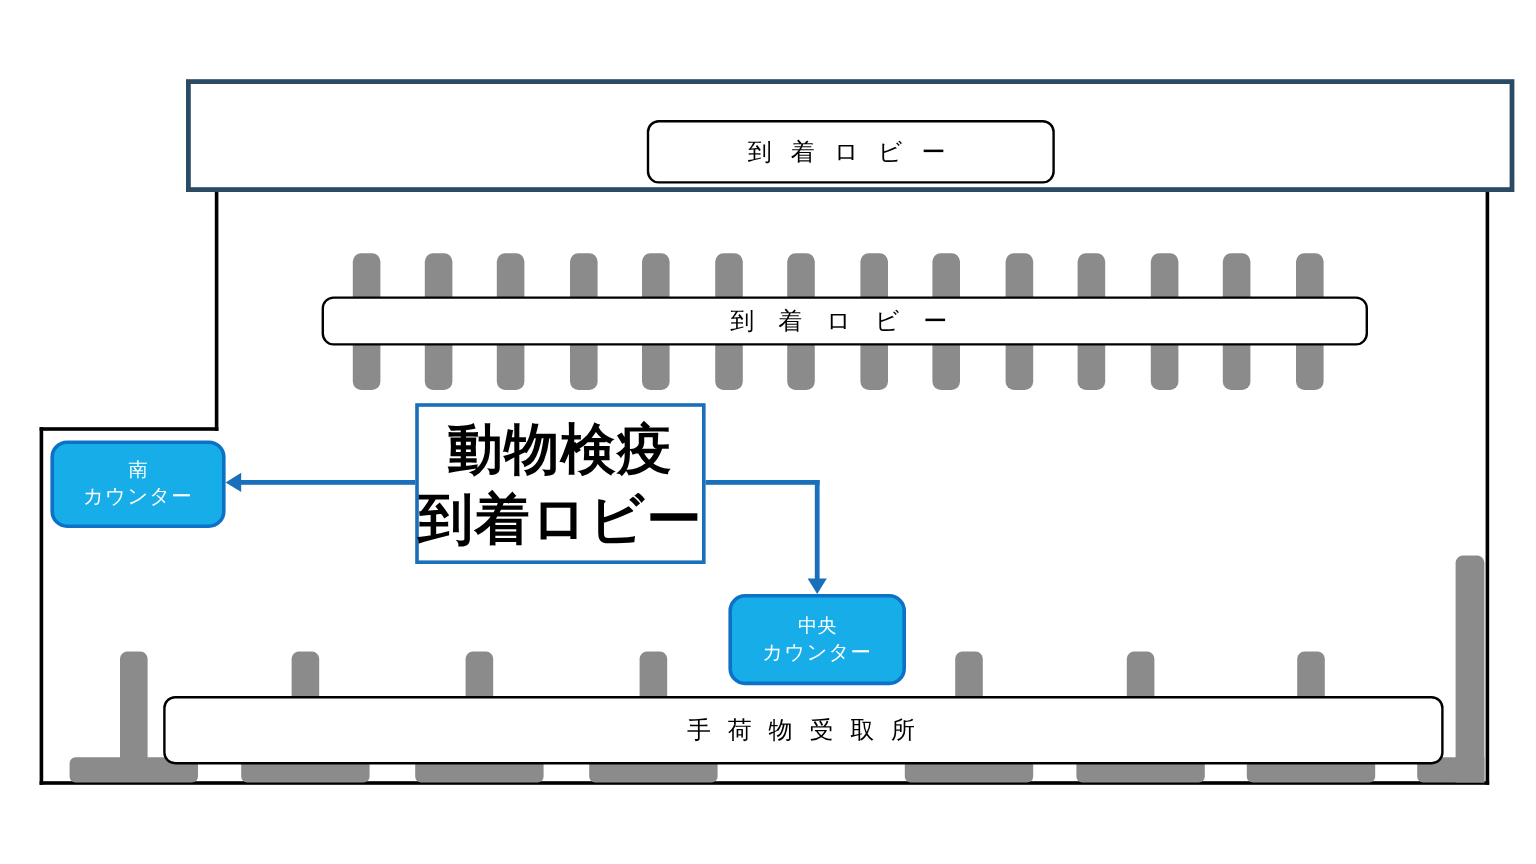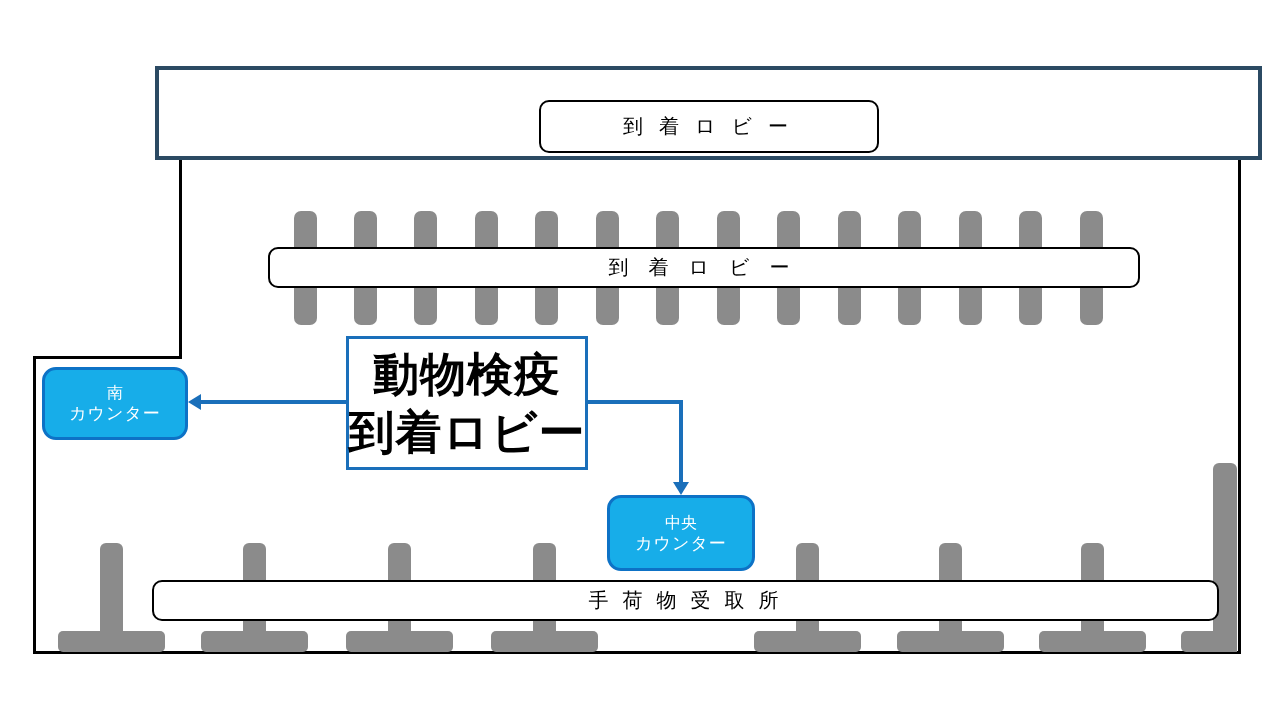--- a/index.html
+++ b/index.html
@@ -24,21 +24,21 @@
 
   
   .car-bar{position:absolute;top:543px;width:23px;height:90px;border-radius:6px 6px 0 0;
            background:var(--pillar-gray,#8b8b8b);z-index:3;}
   .car-base{position:absolute;top:631px;width:107px;height:21px;border-radius:5px;
             background:var(--pillar-gray,#8b8b8b);z-index:3;}
   .l-bar{position:absolute;left:1213px;top:463px;width:24px;height:189px;border-radius:6px 6px 0 0;
          background:var(--pillar-gray,#8b8b8b);z-index:3;}
   .l-foot{position:absolute;left:1181px;top:631px;width:56px;height:21px;border-radius:5px 0 0 5px;
           background:var(--pillar-gray,#8b8b8b);z-index:3;}
-  .baggage-label{left:152px;top:580px;width:1067px;height:41px;letter-spacing:14px;}
+  .baggage-label{left:136px;top:580px;width:1067px;height:57px;letter-spacing:14px;}
 
   
   .quarantine{position:absolute;left:346px;top:336px;width:242px;height:134px;background:#fff;
               border:3px solid var(--quarantine-border-blue,#1a6fba);box-sizing:border-box;z-index:5;
               display:flex;flex-direction:column;align-items:center;justify-content:center;}
   .quarantine div{font-size:46px;font-weight:600;color:#000;line-height:58px;letter-spacing:1px;white-space:nowrap;}
 
   
   .counter{position:absolute;background:var(--counter-fill-cyan,#17ade9);
            border:3px solid var(--counter-border-blue,#0d72c6);border-radius:14px;box-sizing:border-box;

